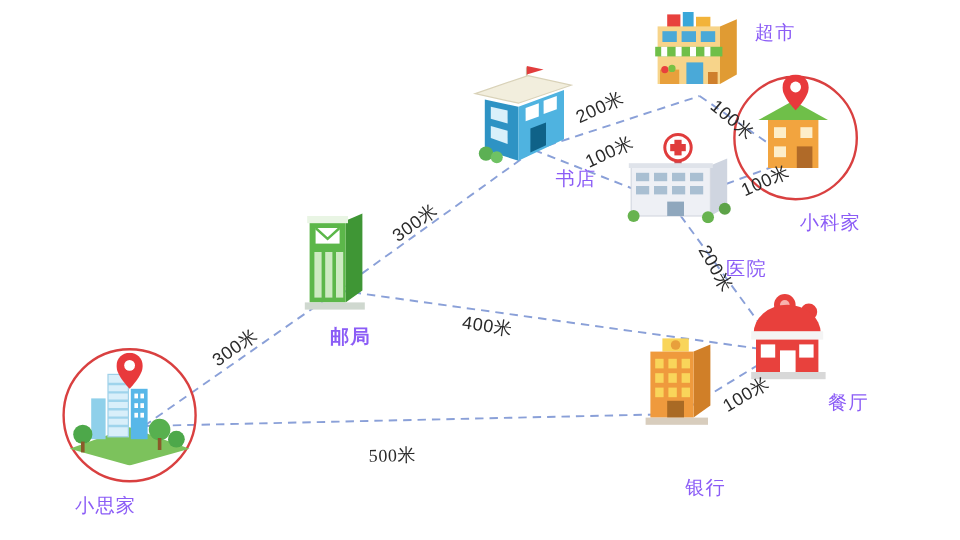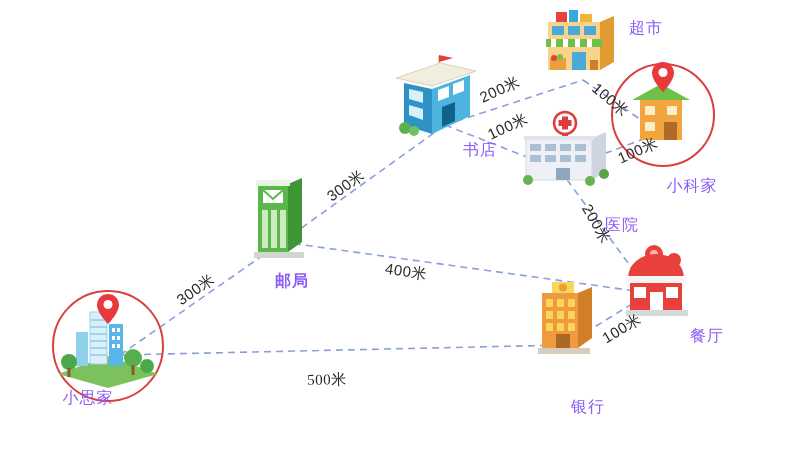--- a/index.html
+++ b/index.html
@@ -208,21 +208,21 @@
       <rect x="25" y="35" width="7" height="8" fill="#f9d55a"></rect>
       <rect x="36" y="35" width="7" height="8" fill="#f9d55a"></rect>
       <rect x="14" y="47" width="7" height="8" fill="#f9d55a"></rect>
       <rect x="25" y="47" width="7" height="8" fill="#f9d55a"></rect>
       <rect x="36" y="47" width="7" height="8" fill="#f9d55a"></rect>
       <rect x="24" y="58" width="14" height="14" fill="#a96a24"></rect>
       <rect x="6" y="72" width="52" height="6" fill="#d8cdbd"></rect>
     </svg>
   </div>
 
-  <div class="nlabel" style="left:88px;top:398px;">小思家</div>
+  <div class="nlabel" style="left:88px;top:422px;">小思家</div>
   <div class="nlabel" style="left:292px;top:281px;font-weight:bold;">邮局</div>
   <div class="nlabel" style="left:480px;top:150px;">书店</div>
   <div class="nlabel" style="left:646px;top:28px;">超市</div>
   <div class="nlabel" style="left:622px;top:196px;margin-top:29px;">医院</div>
   <div class="nlabel" style="left:692px;top:186px;font-family:Liberation Serif, serif;">小科家</div>
   <div class="nlabel" style="left:707px;top:336px;">餐厅</div>
   <div class="nlabel" style="left:588px;top:377px;margin-top:30px;">银行</div>
 
 </div>
 

